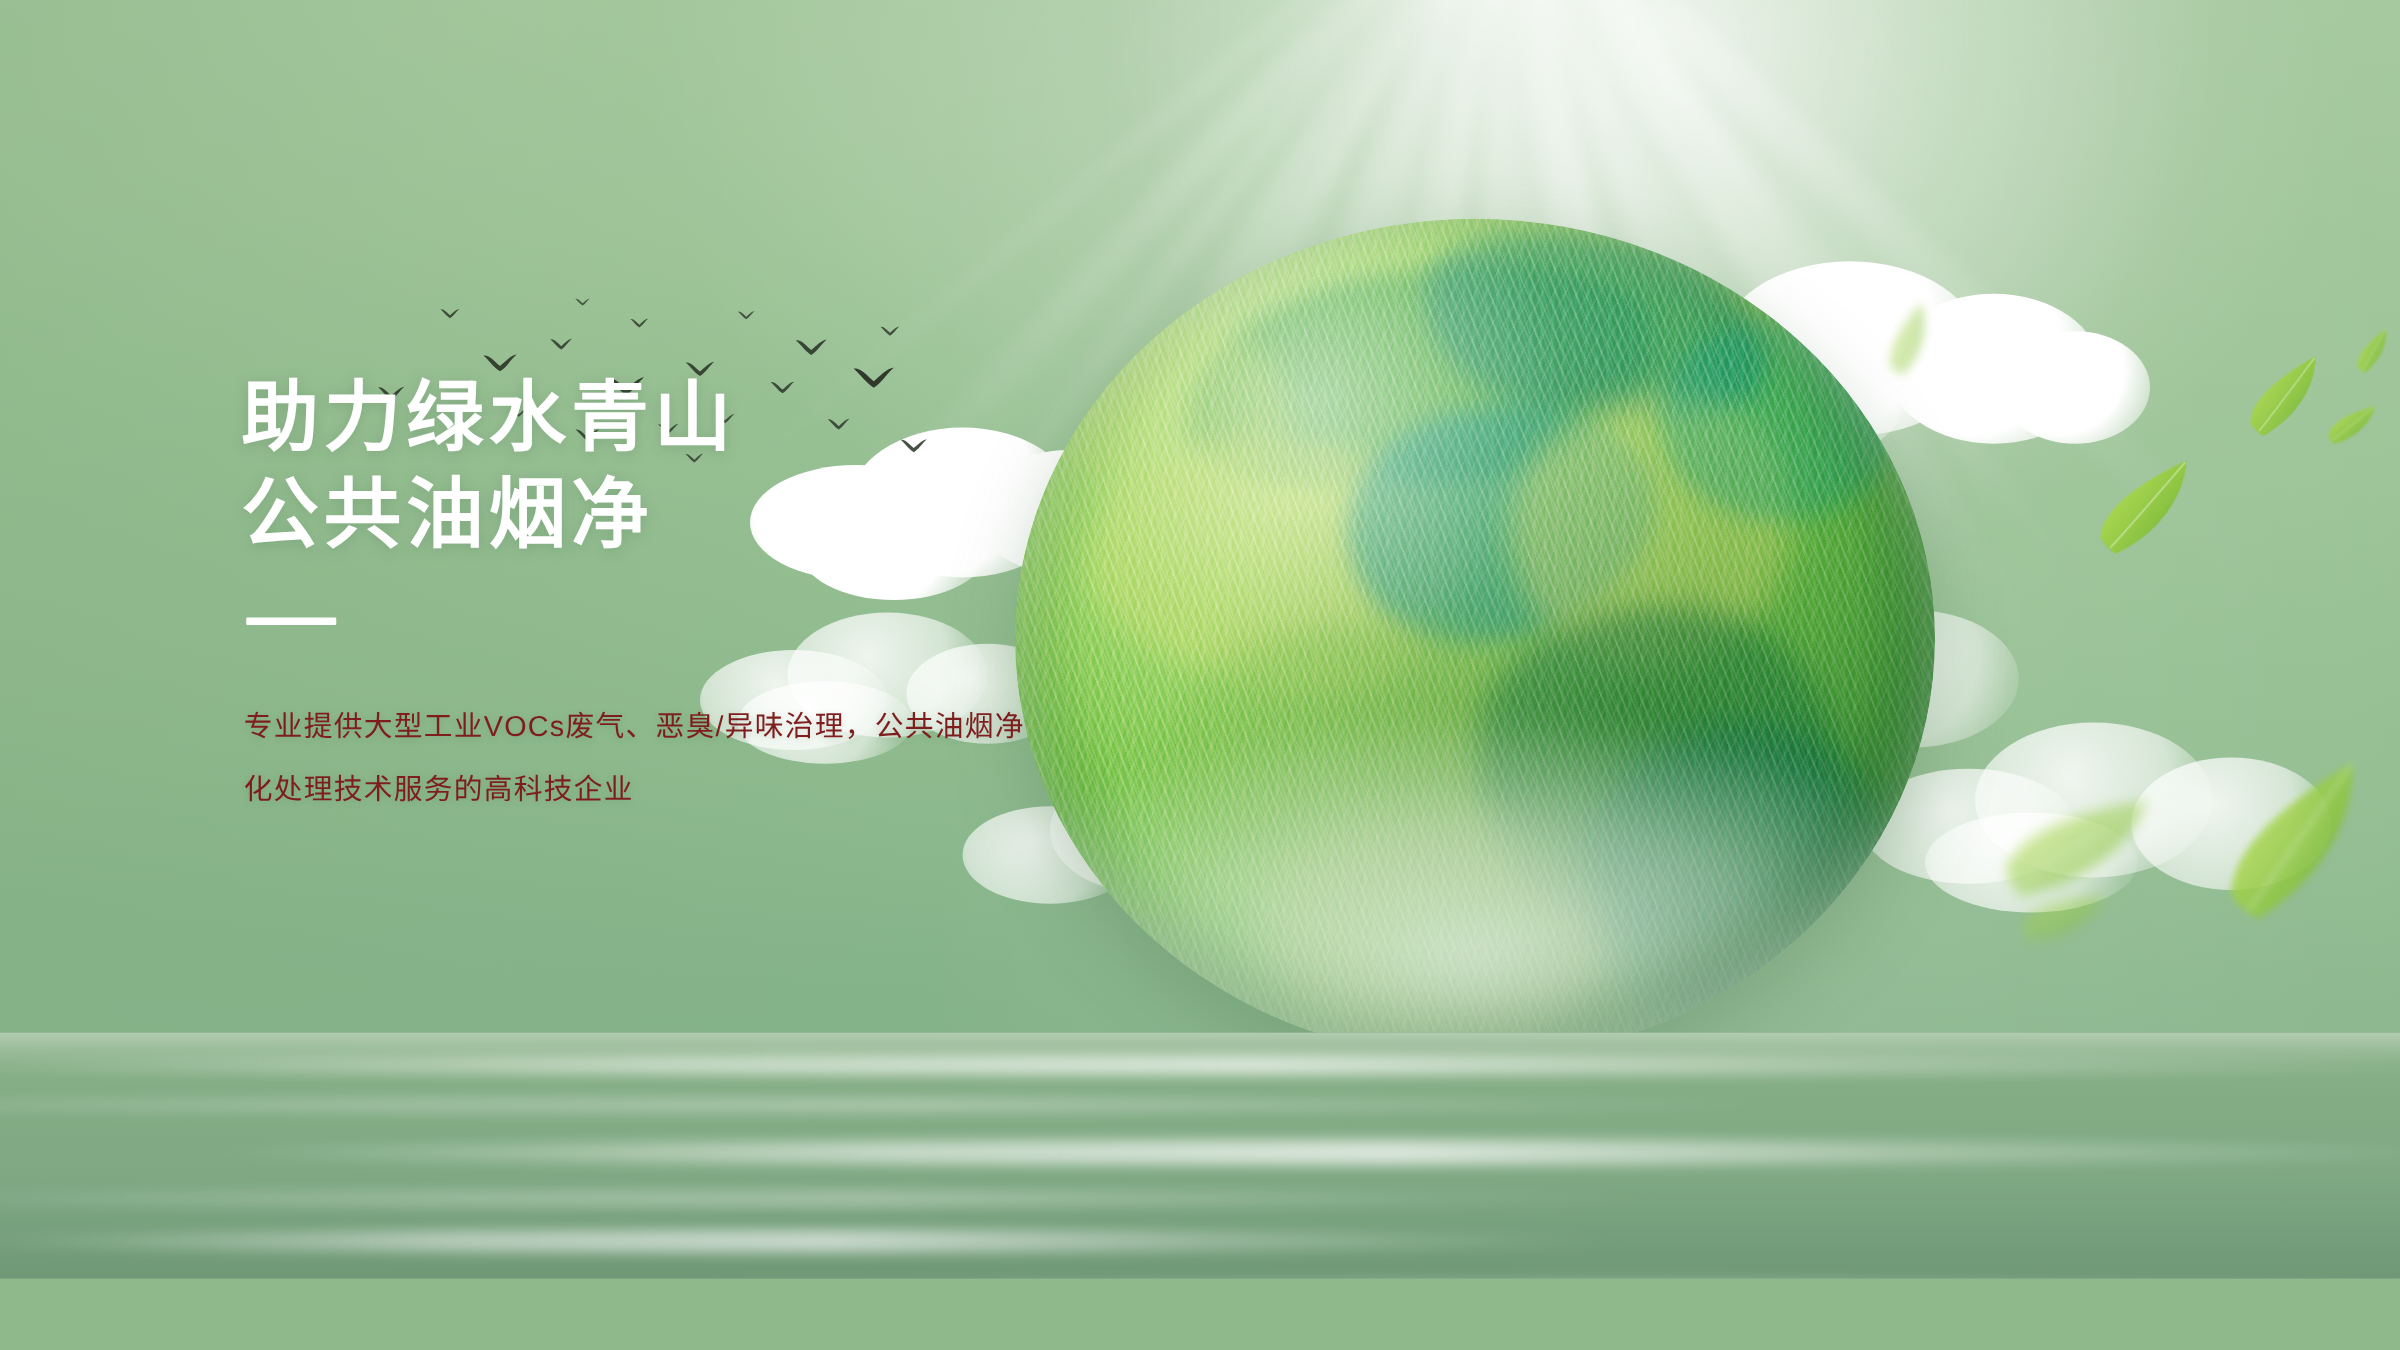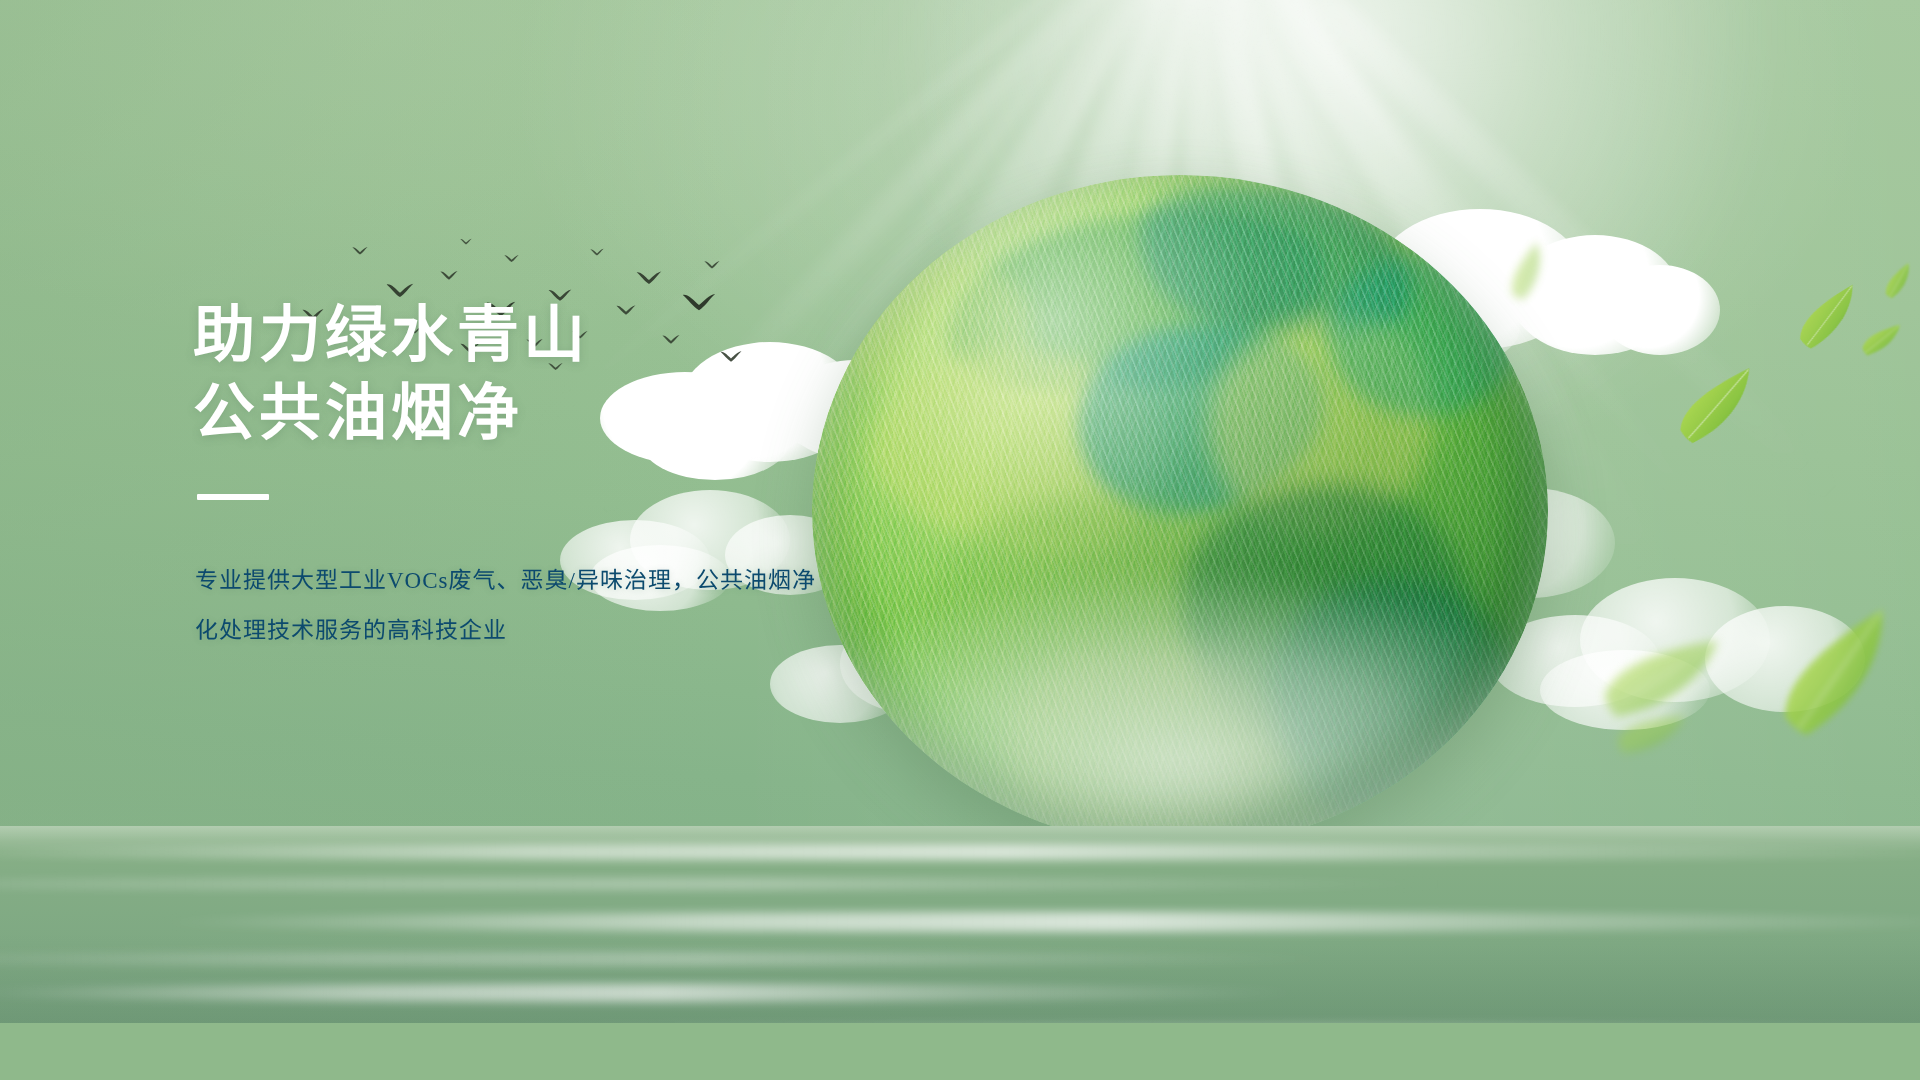--- a/index.html
+++ b/index.html
@@ -3,21 +3,21 @@
 <meta charset="utf-8">
 <title>Eco Banner</title>
 <style>
   html,body{margin:0;padding:0;background:#8FB98B;}
   *{box-sizing:border-box;}
 
   #stage{
     position:relative;
     width:1920px;height:1023px;
     overflow:hidden;
-    font-family:Liberation Serif, serif;
+    font-family:Liberation Sans, sans-serif;
     background:#9AC496;
   }
 
   
   .sky{
     position:absolute;inset:0;
     background:
       radial-gradient(ellipse 1100px 700px at 62% 8%,  rgba(255,255,255,.30) 0%, rgba(255,255,255,0) 62%),
       radial-gradient(ellipse 900px 500px at 20% 0%,   rgba(175,206,166,.55) 0%, rgba(175,206,166,0) 70%),
       linear-gradient(185deg, #a3c79c 0%, #9cc396 26%, #92bd90 52%, #86b48a 74%, #7fae85 100%);
@@ -154,21 +154,21 @@
     line-height:78px;
     margin:0;
     text-shadow:0 2px 10px rgba(70,110,80,.25);
   }
   .rule{
     width:72px;height:6px;background:#ffffff;border-radius:1px;
     margin:42px 0 0 4px;
   }
   .sub{
     margin:56px 0 0 2px;
-    color:#0c4a6e;
+    color:#7f1d1d;
     font-size:23px;
     font-weight:400;
     line-height:50px;
     letter-spacing:1px;
     max-width:660px;
     text-shadow:0 1px 6px rgba(70,110,80,.22);
   }
 </style>
 </head>
 <body>

